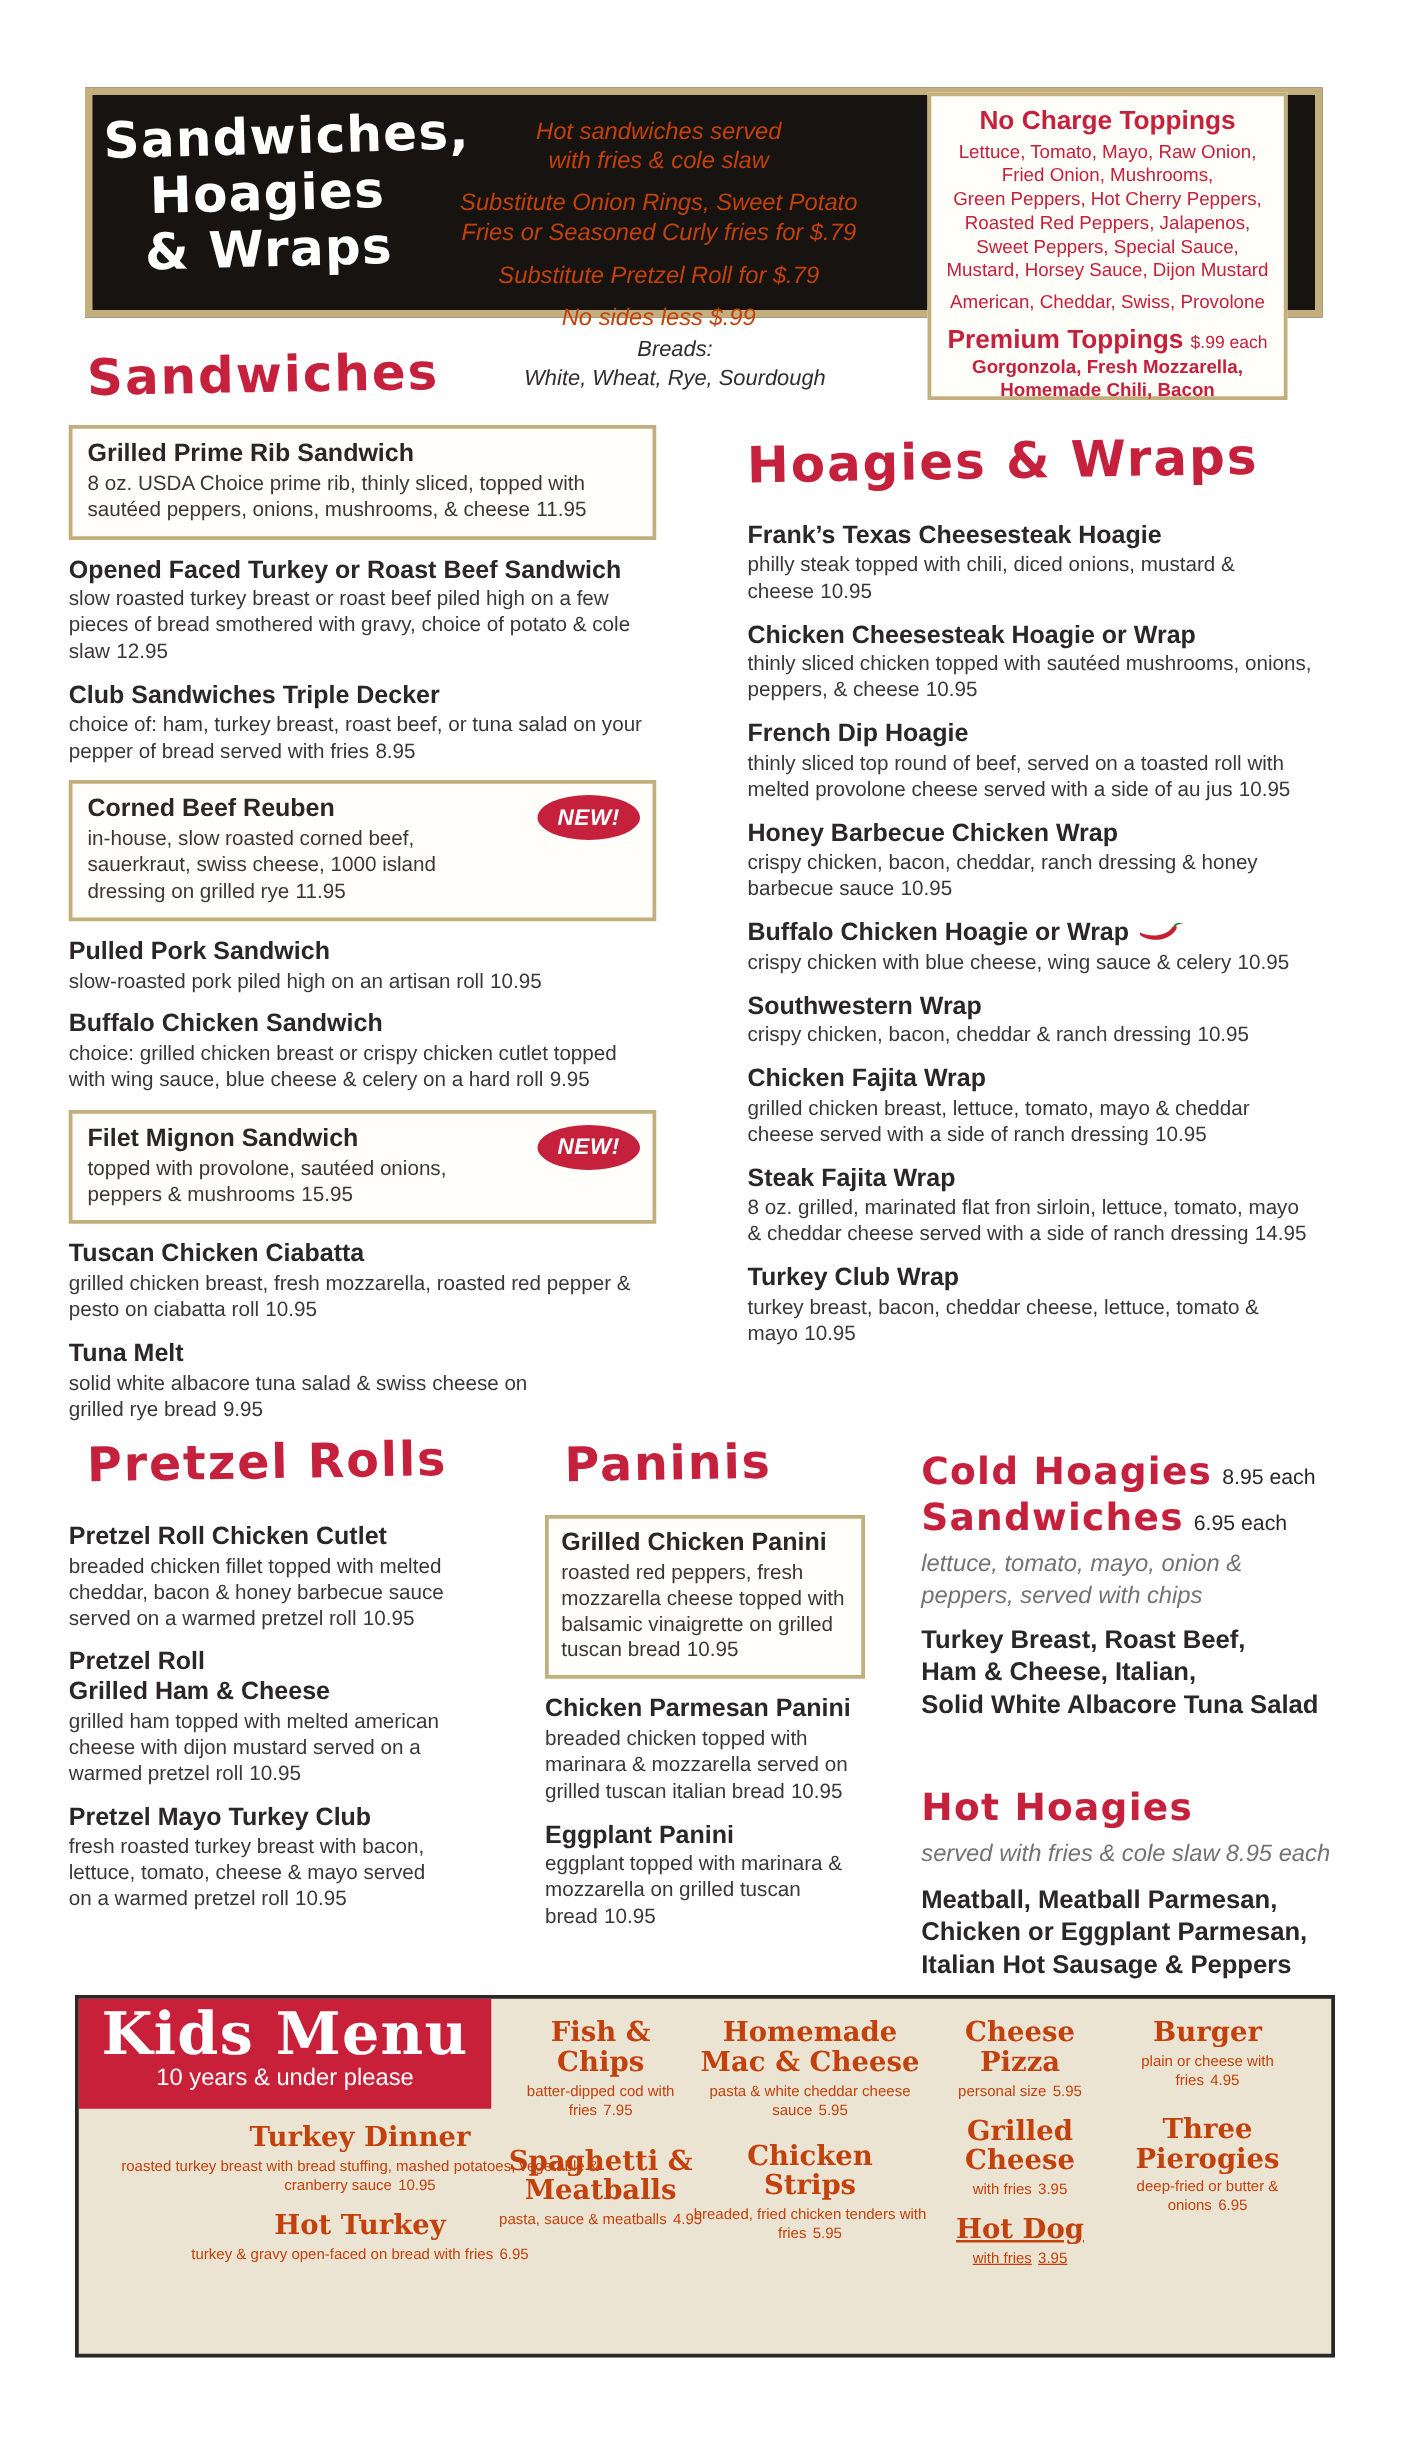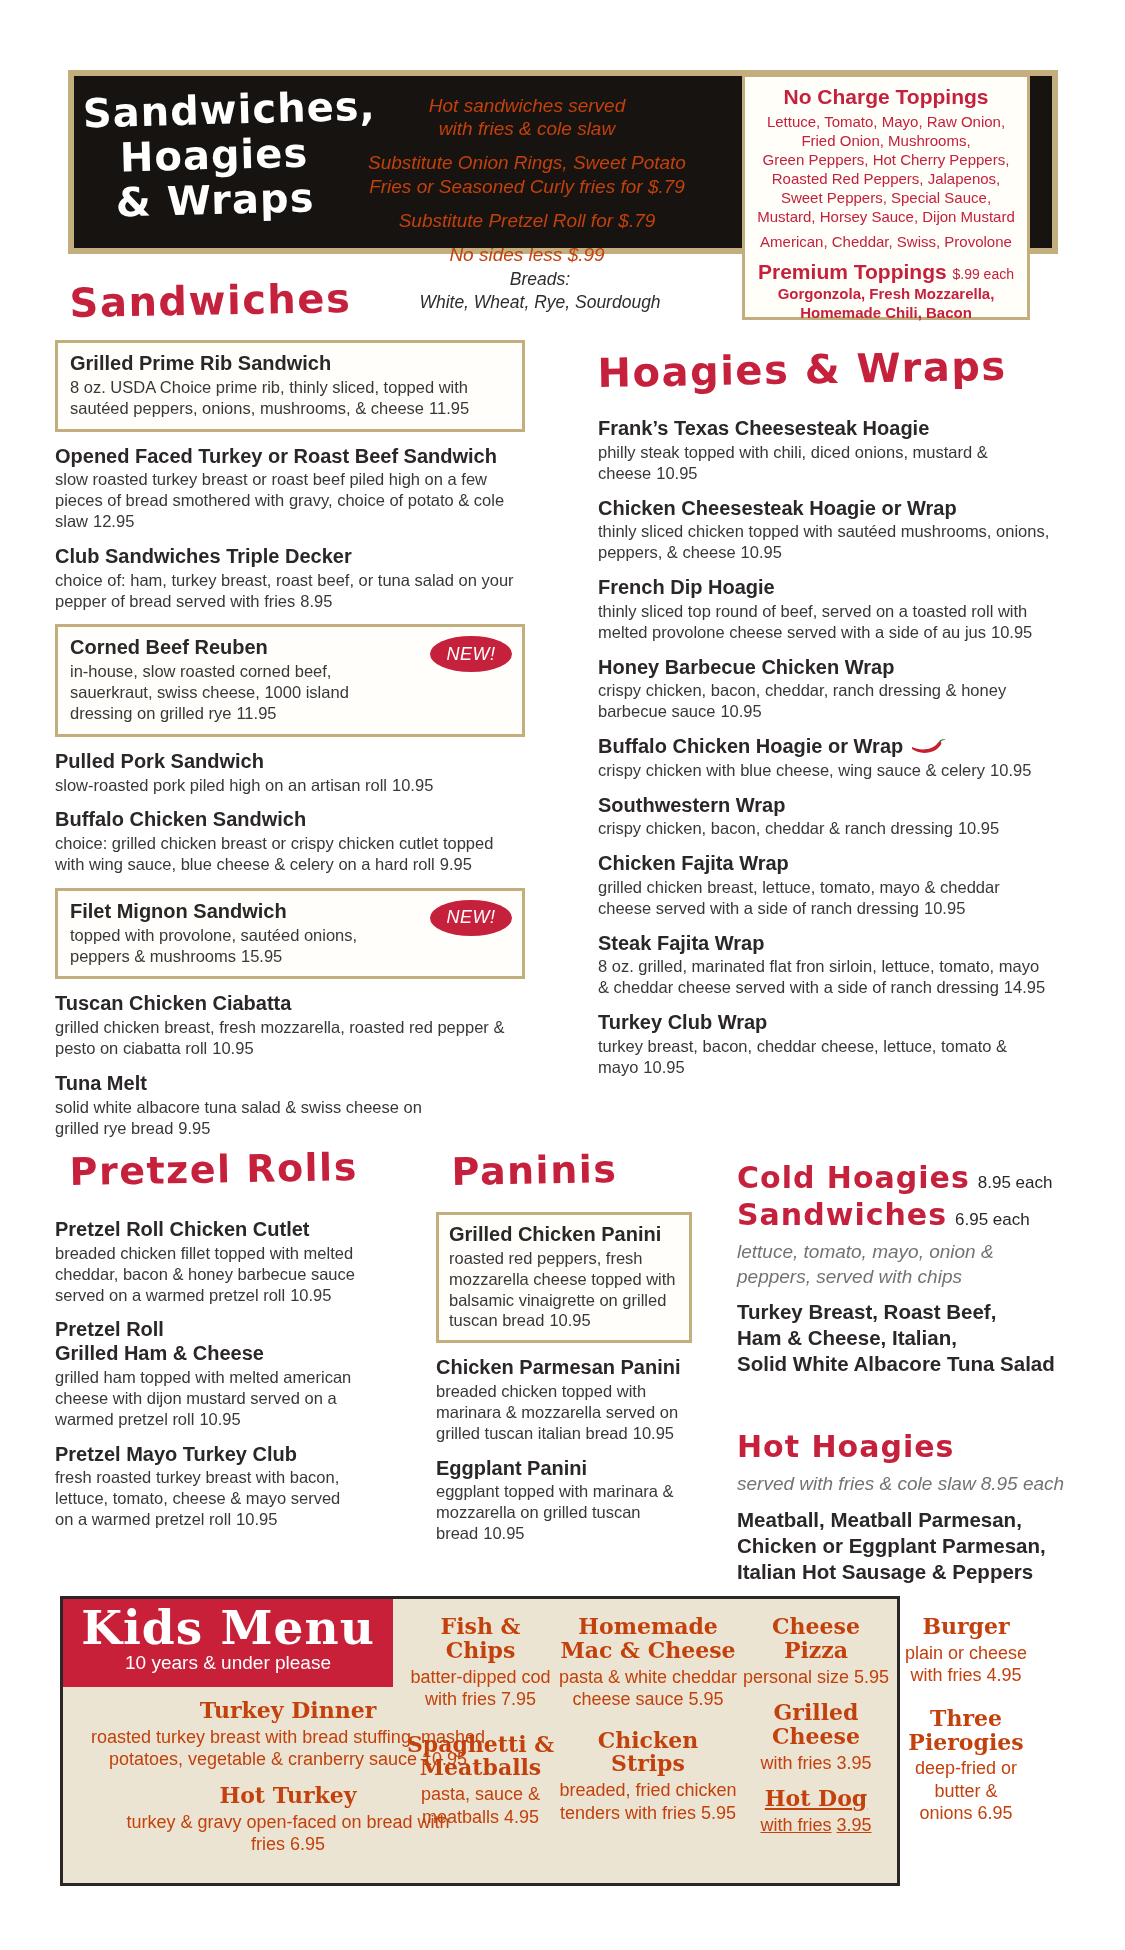--- a/index.html
+++ b/index.html
@@ -57,50 +57,50 @@
   .mi-desc{font-size:16.5px;line-height:1.27;color:#3b3738;margin-top:1px;}
   .price{white-space:nowrap;margin-left:5px;}
   .boxed{
     border:3px solid #c3ae7d;background:#fffefb;padding:9px 12px 10px;
     position:relative;
   }
   .new-badge{
     position:absolute;right:10px;top:9px;width:82px;height:36px;
     background:#c5203c;color:#ffffff;border-radius:50%;
     display:flex;align-items:center;justify-content:center;
-    font-weight:normal;font-style:italic;font-size:18px;letter-spacing:0.5px;
+    font-weight:bold;font-style:italic;font-size:18px;letter-spacing:0.5px;
   }
   .pepper{vertical-align:-2px;margin-left:8px;}
   
   .cold-head{margin-bottom:2px;}
   .each{font-size:17px;font-weight:normal;color:#2b2627;margin-left:8px;}
   .side-note{font-style:italic;font-size:19px;line-height:1.3;margin:8px 0 10px;color:#737373;}
   .side-list{font-size:20.5px;font-weight:bold;line-height:1.27;white-space:pre-line;color:#2b2627;}
   .hot-gap{margin-top:52px;}
   
   .kids-box{
-    position:absolute;left:60px;top:1596px;width:840px;height:290px;
+    position:absolute;left:60px;top:1596px;width:1008px;height:290px;
     box-sizing:border-box;background:#ece4d2;border:3px solid #2b2726;
   }
   .kids-banner{
     position:absolute;left:0;top:0;width:330px;height:88px;
     background:#c9203a;color:#ffffff;text-align:center;
   }
   .kids-title{
     font-family:"DejaVu Serif",serif;font-weight:bold;font-size:47px;
     line-height:1.05;margin-top:4px;letter-spacing:1px;
   }
   .kids-sub{font-size:19px;margin-top:0;}
   .kids-col{position:absolute;text-align:center;color:#c2410c;}
   .k-item{margin-bottom:13px;}
   .k-name{
     font-family:"DejaVu Serif",serif;font-weight:bold;font-size:22px;
     line-height:1.08;white-space:pre-line;
   }
-  .k-desc{font-size:18px;line-height:1.25;margin-top:3px;}
+  .k-desc{font-size:12px;line-height:1.25;margin-top:3px;}
 </style>
 </head>
 <body>
 
 <div class="hdr">
   <div class="hdr-title">Sandwiches,
 Hoagies
 &amp; Wraps</div>
   <div class="hdr-notes">
     <div class="hdr-note">Hot sandwiches served

